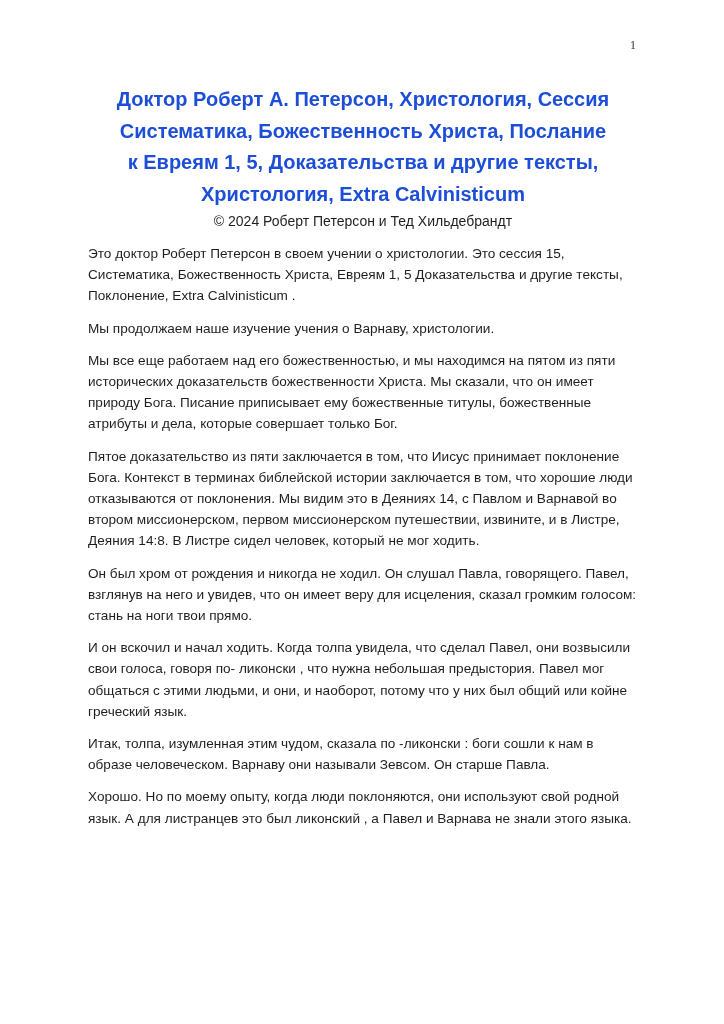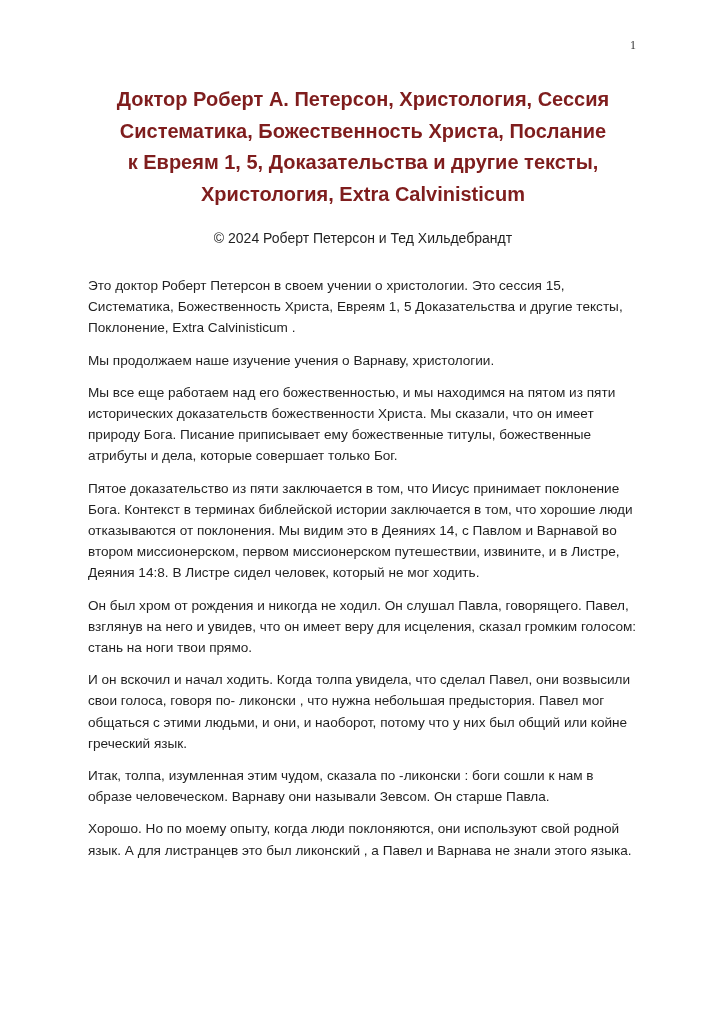--- a/index.html
+++ b/index.html
@@ -31,35 +31,35 @@
     top: 84px;
     left: 88px;
     width: 550px;
   }
   .doc-title {
     margin: 0;
     font-size: 20px;
     line-height: 31.5px;
     font-weight: bold;
     text-align: center;
-    color: #7f1d1d;
+    color: #1d4ed8;
     letter-spacing: 0;
   }
   .doc-title .title-line {
     display: block;
   }
   .copyright {
-    margin: 18px 0 0 0;
+    margin: 1px 0 0 0;
     text-align: center;
     font-size: 14px;
     line-height: 20px;
     color: #1f1f1f;
   }
   .body-text {
-    margin-top: 27px;
+    margin-top: 12px;
     font-size: 13.6px;
     line-height: 21.2px;
     text-align: left;
   }
   .body-text p {
     margin: 0 0 11px 0;
   }
 </style>
 </head>
 <body>

